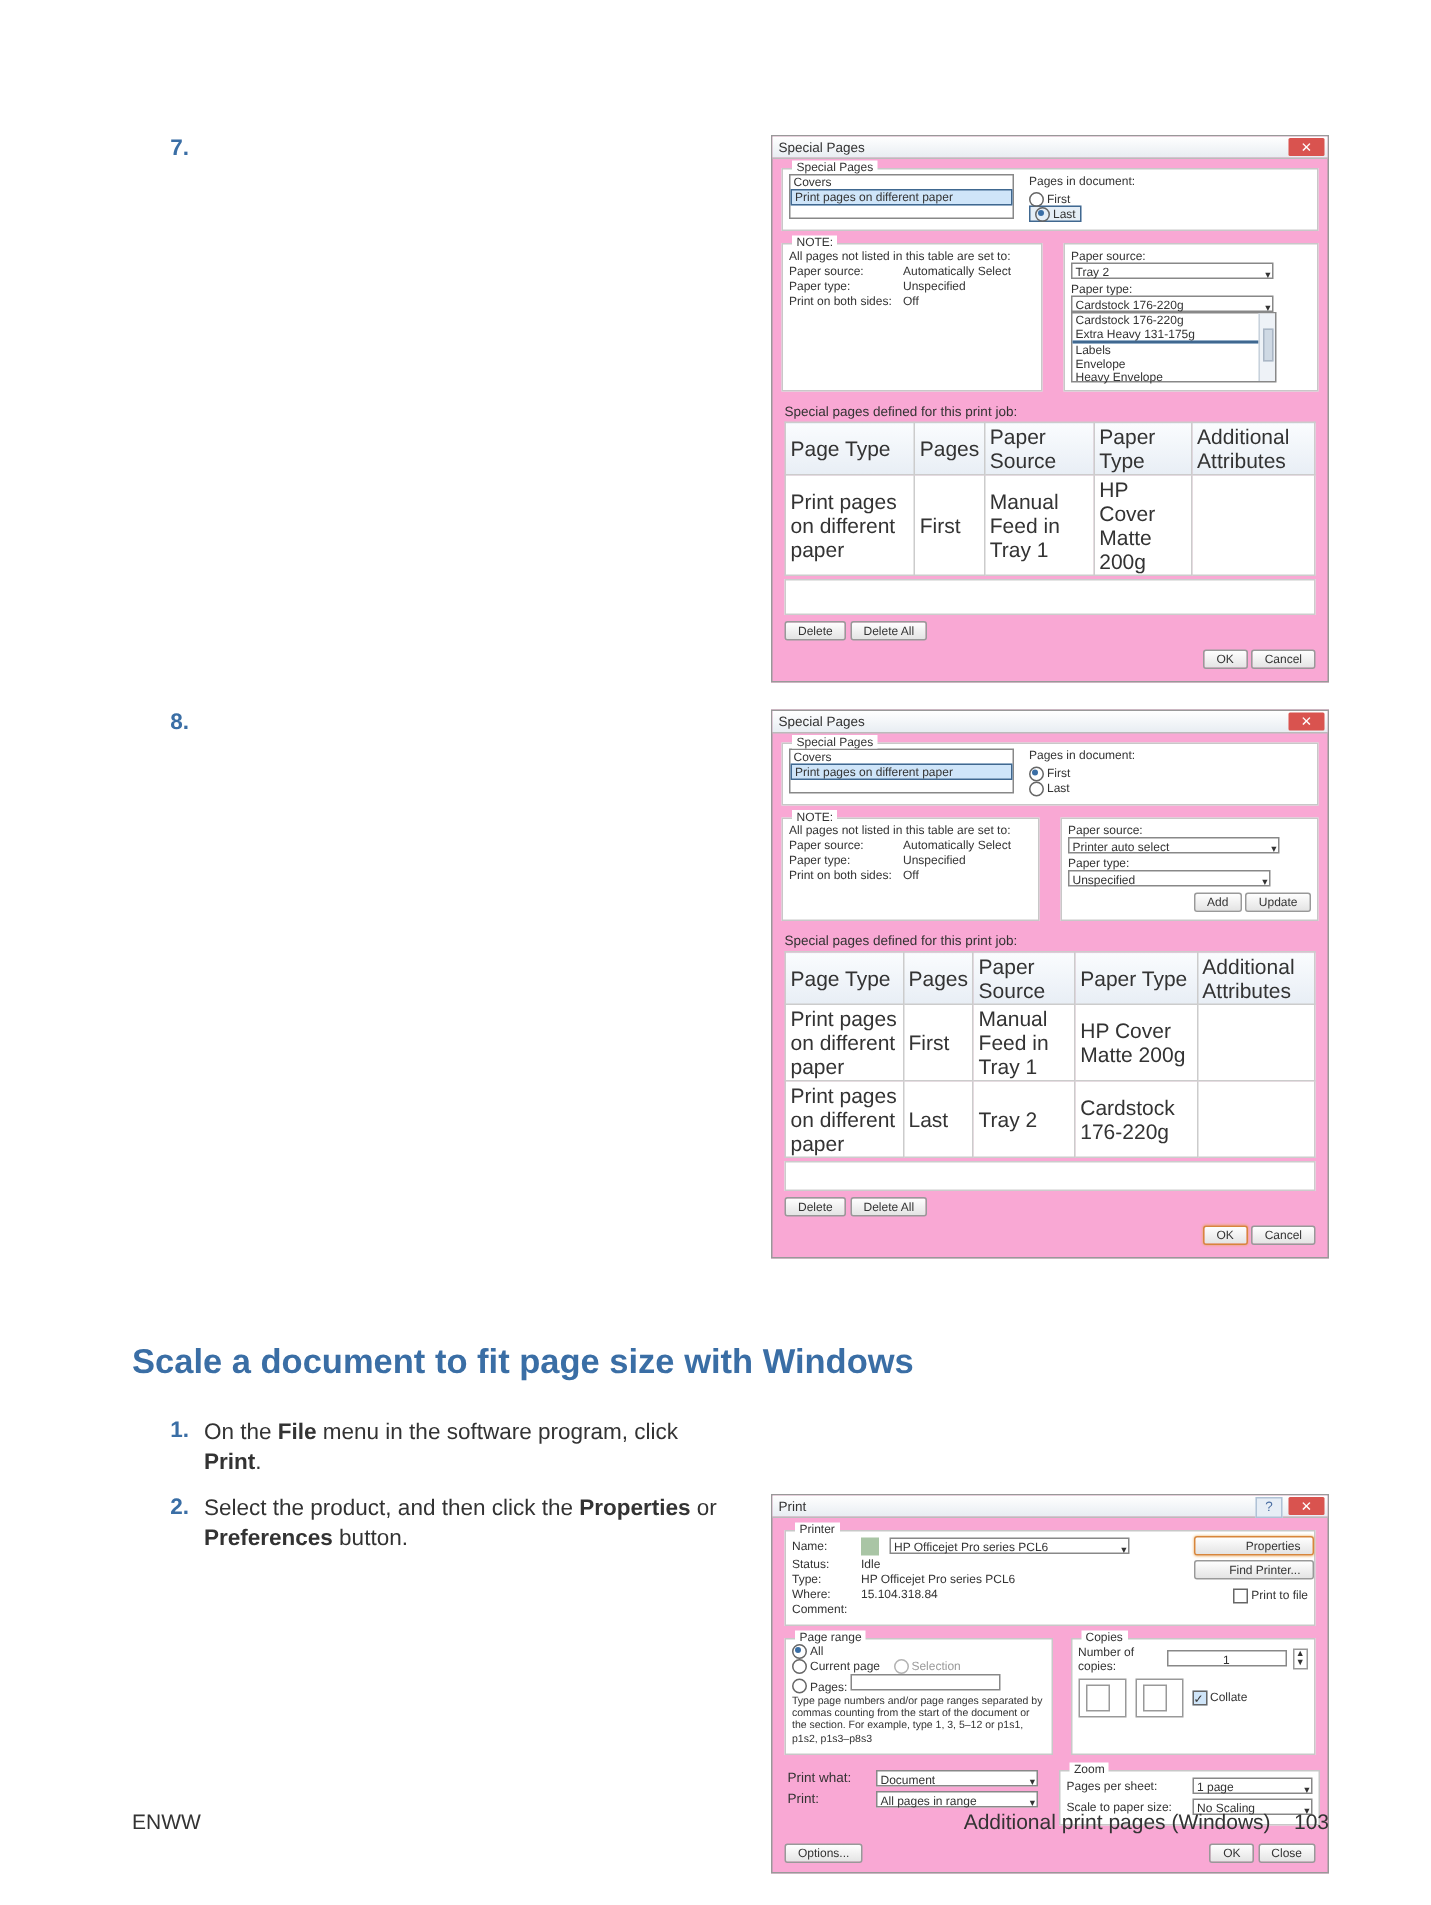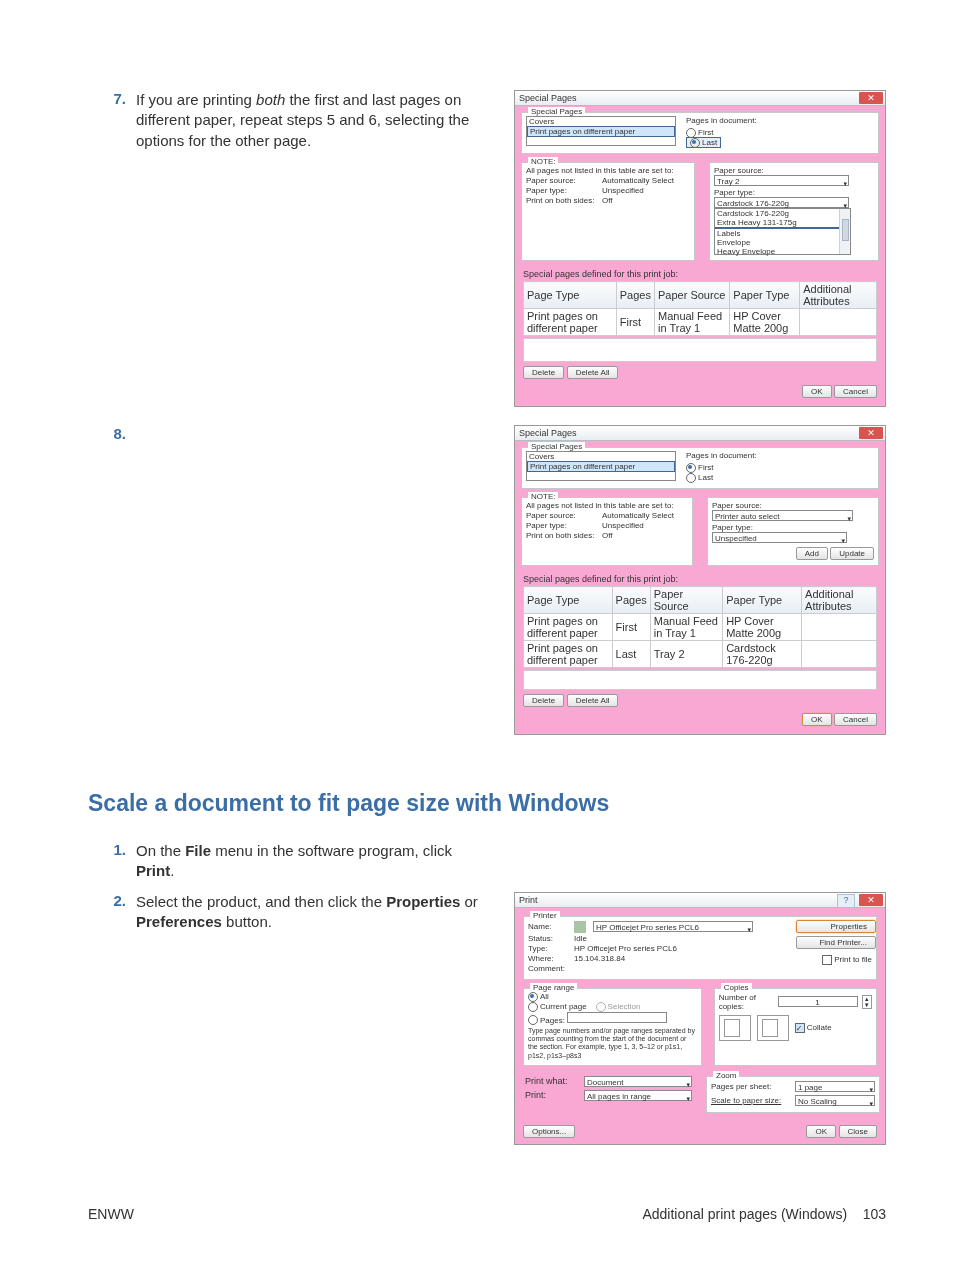--- a/index.html
+++ b/index.html
@@ -96,21 +96,21 @@
     padding: 1px 8px;
     font-size: 8px;
     border-radius: 2px;
   }
   .btn-hi {
     border: 1.5px solid #d7863c;
     box-shadow: 0 0 2px #e8a65a;
   }
   .field { display: inline-block; border: 1px solid #888; background: #fff; padding: 0 2px; min-width: 80px; height: 11px; font-size: 8px; line-height: 11px; box-sizing: border-box; }
   .sel { border:1px solid #406890; background:#e5eef6; padding:0 2px; font-size:8px; }
-  .tbl { width: 100%; border-collapse: collapse; font-size: 11px; }
+  .tbl { width: 100%; border-collapse: collapse; font-size: 14px; }
   .tbl th, .tbl td { border: 1px solid #ccc; padding: 1px 3px; text-align: left; background: #fff; }
   .tbl th { background: linear-gradient(#fafcfe,#e8eef5); font-weight: normal; }
   .radio { display:inline-block; width:8px; height:8px; border:1px solid #666; border-radius:50%; vertical-align:middle; margin-right:2px; position:relative; }
   .radio.checked::after { content:''; position:absolute; left:1px; top:1px; width:4px; height:4px; background:#3a6ea5; border-radius:50%; }
   .list { border:1px solid #888; background:#fff; font-size:8px; }
   .list-item { padding:0 2px; }
   .list-item.sel { background:#cfe5f9; }
 
   h2.sec-title {
     color: #3a6ea5;
@@ -135,23 +135,20 @@
   .row { display:flex; align-items:center; gap:4px; margin:1px 0; }
   .lbl { width:72px; font-size:8px; }
 </style>
 </head>
 <body>
 
 <div class="page">
 
 <div class="step-row">
   <div class="step-num">7.</div>
-  <div class="step-text">
-    <span>If you are printing </span><span class="em">both</span><span> the first and last pages on different paper, repeat steps 5 and 6, selecting the options for the other page.</span>
-  </div>
   <div class="step-img">
 
     <div class="dialog" style="width:372px;">
       <div class="dlg-title">
         <span>Special Pages</span>
         <span class="close-x">✕</span>
       </div>
       <div style="padding:2px;">
         <div class="group">
           <div class="group-label">Special Pages</div>
@@ -435,21 +432,21 @@
                   <span class="field" style="width:108px; position:relative;"><span>All pages in range</span><span class="tri">▾</span></span>
                 </div>
           </div>
           <div class="group" style="flex:1;">
             <div class="group-label">Zoom</div>
             <div class="row">
                   <span style="width:80px;">Pages per sheet:</span>
                   <span class="field" style="width:72px; position:relative;"><span>1 page</span><span class="tri">▾</span></span>
                 </div>
             <div class="row" style="margin-top:3px;">
-                  <span style="width:80px;text-decoration:underline;">Scale to paper size:</span>
+                  <span style="width:80px;">Scale to paper size:</span>
                   <span class="field" style="width:72px; position:relative;"><span>No Scaling</span><span class="tri">▾</span></span>
                 </div>
           </div>
         </div>
 
         <div style="display:flex; justify-content:space-between; margin:8px 4px 2px 4px;">
           <span class="btn">Options...</span>
           <span>
             <span class="btn">OK</span>
             <span class="btn">Close</span>

